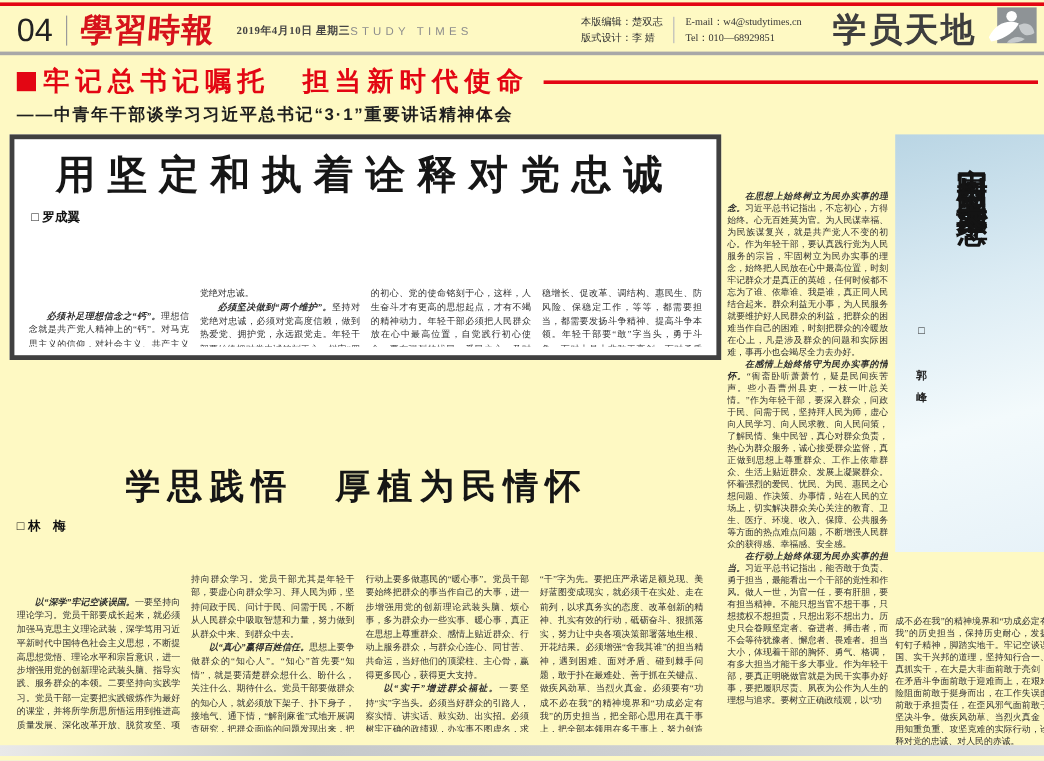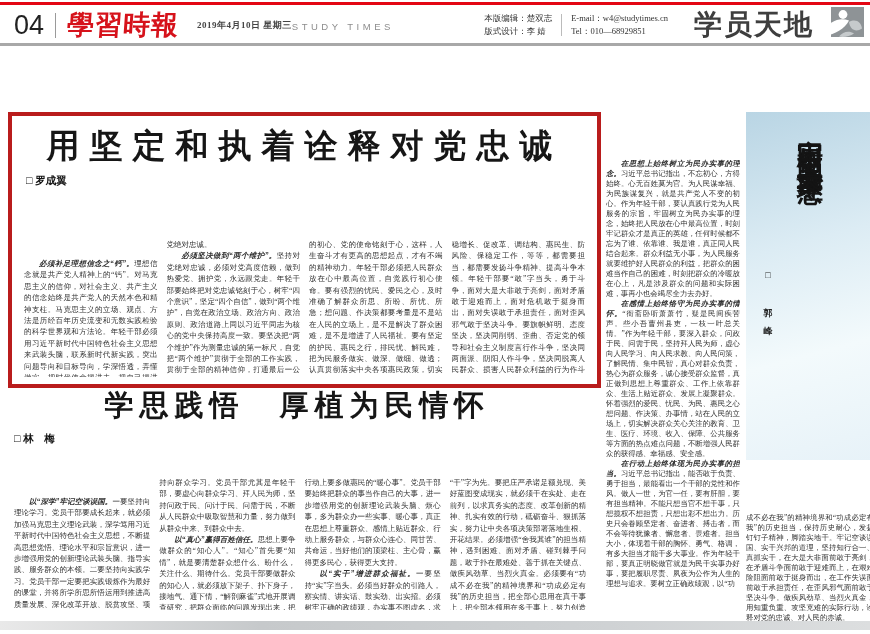--- a/index.html
+++ b/index.html
@@ -1,19 +1,19 @@
 <!DOCTYPE html>
 <html><head>
 <meta charset="utf-8">
 <style>
   * { margin:0; padding:0; box-sizing:border-box; }
   html,body { background:#e8e8e8; }
   .page {
     position:relative; width:870px; height:634px; margin:0 auto;
-    background:#ffffff; overflow:hidden;
+    background:#fef9c3; overflow:hidden;
     font-family:"Liberation Serif","DejaVu Serif",serif; color:#2b2b2b;
   }
 
   
   .top-rule { position:absolute; top:2px; left:0; right:0; height:3px; background:#e30613; }
   .header { position:absolute; top:9px; left:14px; right:6px; height:32px; display:flex; align-items:center; }
   .page-num { font-family:"Liberation Sans","DejaVu Sans",sans-serif; font-size:27px; color:#222; font-weight:400; line-height:1; }
   .vrule { width:1px; height:25px; background:#9a9a9a; margin:0 11px; }
   .vrule2 { width:1px; height:22px; background:#bbb; margin:0 9px; }
   .masthead-cn { font-size:27px; font-weight:bold; color:#d6121b; letter-spacing:1px; transform:skewX(-4deg); line-height:1; }
@@ -31,21 +31,21 @@
   .banner-row { display:flex; align-items:center; }
   .banner-sq { width:16px; height:16px; background:#e30613; flex:0 0 auto; }
   .banner-headline { font-family:"Liberation Sans","DejaVu Sans",sans-serif; font-size:22px; font-weight:bold; color:#e30613; letter-spacing:5px; margin-left:6px; white-space:nowrap; line-height:1.1; }
   .banner-rule { flex:1; height:3px; background:#e30613; margin-left:12px; }
   .banner-sub { font-family:"Liberation Sans","DejaVu Sans",sans-serif; font-size:14px; font-weight:bold; color:#1e1e1e; letter-spacing:1.5px; margin-top:7px; }
 
   
   .content { position:absolute; top:112px; left:8px; right:4px; bottom:4px; }
 
   
-  .art1 { position:absolute; left:0; top:0; width:593px; height:276px; border:4px solid #b91c1c; background:#fff; padding:2px 10px; }
+  .art1 { position:absolute; left:0; top:0; width:593px; height:188px; border:4px solid #404040; background:#fff; padding:2px 10px; }
   .art1-title { text-align:center; font-size:33px; font-weight:bold; color:#161616; letter-spacing:10px; margin-top:6px; white-space:nowrap; }
   .art-author { position:absolute; font-family:"Liberation Sans","DejaVu Sans",sans-serif; font-size:10.5px; font-weight:bold; color:#111; }
   .art1 .art-author { left:14px; top:58px; }
   .art1-cols { position:absolute; left:12px; right:12px; top:76px; bottom:7px; display:flex; gap:9px; overflow:hidden; }
 
   
   .art2 { position:absolute; left:0; top:270px; width:578px; bottom:20px; }
   .art2-title { text-align:center; font-size:29px; font-weight:bold; color:#161616; letter-spacing:6px; margin-top:4px; white-space:nowrap; }
   .art2 .art-author { left:6px; top:50px; }
   .art2-cols { position:absolute; left:6px; right:0; top:48px; bottom:0; display:flex; gap:9px; overflow:hidden; }
@@ -105,20 +105,28 @@
         <circle cx="19" cy="7.5" r="4.4" fill="#ffffff"></circle>
         <path d="M0,25 C6,13 16,10 25,13.5 C21,22 10,27.5 2,28.5 Z" fill="#ffffff"></path>
         <path d="M25,15 C32,11.5 37,15 38,21.5 C32,25.5 26,23 25,15 Z" fill="#c6cacc"></path>
         <path d="M15,29.5 C19,24.5 25,23.5 30,26.5 C26,29.5 19,30.5 15,29.5 Z" fill="#c6cacc"></path>
       </svg>
     </div>
   </header>
 
   <div class="header-rule"></div>
 
+  <section class="banner">
+    <div class="banner-row">
+      <span class="banner-sq"></span>
+      <h1 class="banner-headline">牢记总书记嘱托　担当新时代使命</h1>
+      <div class="banner-rule"></div>
+    </div>
+    <div class="banner-sub">——中青年干部谈学习习近平总书记“3·1”重要讲话精神体会</div>
+  </section>
 
   <main class="content">
 
     <article class="art1">
       <h2 class="art1-title">用坚定和执着诠释对党忠诚</h2>
       <div class="art-author">□ 罗成翼</div>
       <div class="art1-cols">
           <div class="col pad-top">
             <p><span class="lead">必须补足理想信念之“钙”。</span>理想信念就是共产党人精神上的“钙”。对马克思主义的信仰，对社会主义、共产主义的信念始终是共产党人的天然本色和精神支柱。马克思主义的立场、观点、方法是历经百年历史流变和无数实践检验的科学世界观和方法论。年轻干部必须用习近平新时代中国特色社会主义思想来武装头脑，联系新时代新实践，突出问题导向和目标导向，学深悟透，弄懂做实，把时代使命摆进去，把自己摆进去，把工作要求摆进去，做到学、思、用贯通、知、信、行统一，学常新，真学真信真用，学出对</p>
           </div>

